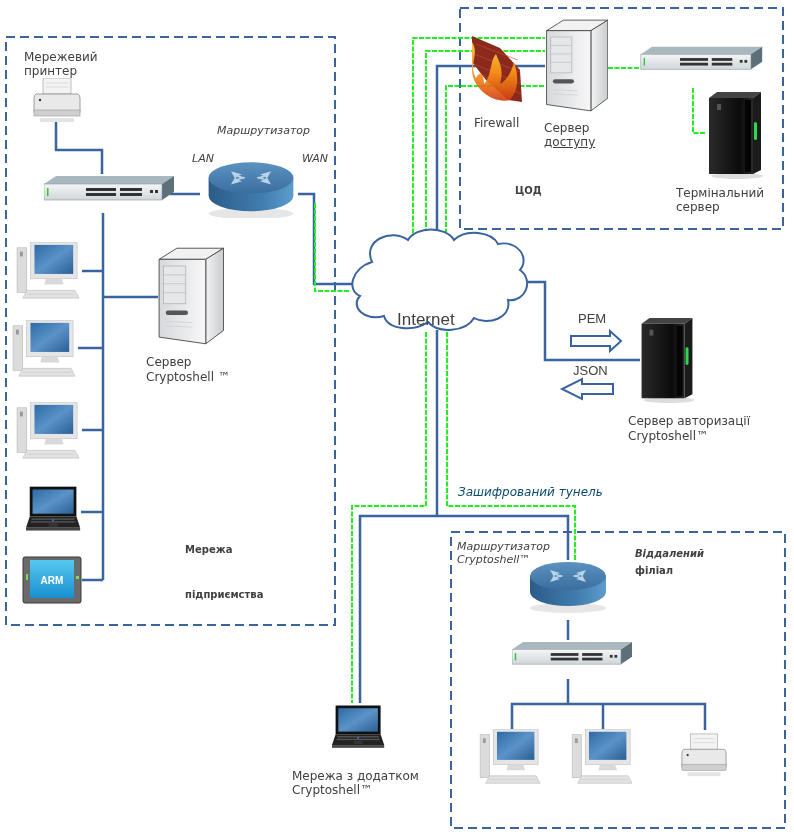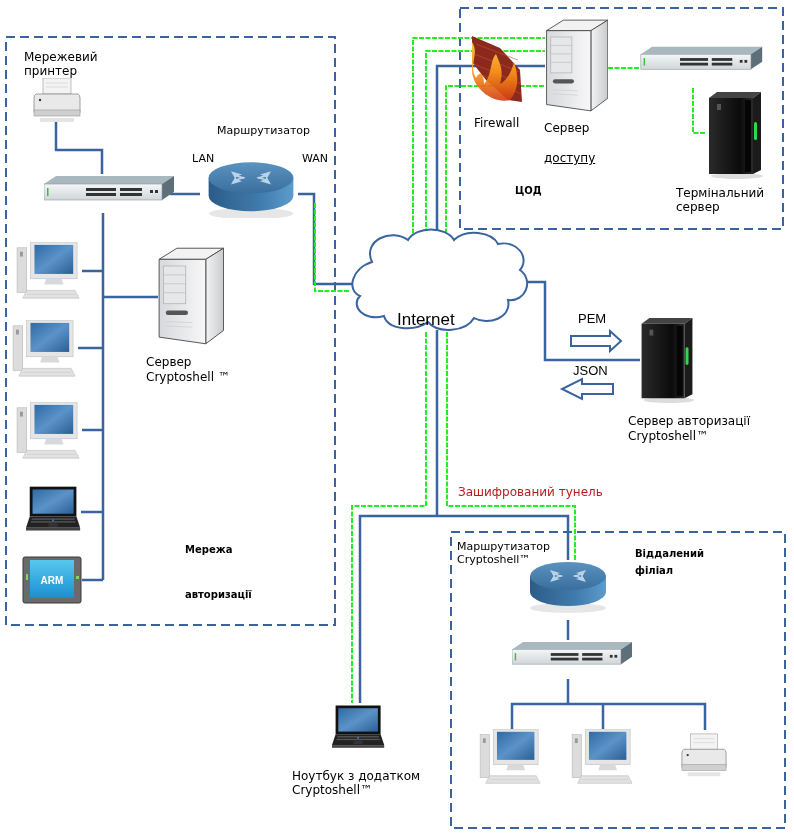--- a/index.html
+++ b/index.html
@@ -1,24 +1,24 @@
 <!DOCTYPE html>
 <html><head>
 <meta charset="utf-8">
 <style>
   html, body { margin:0; padding:0; background:#ffffff; }
   body { width:794px; height:840px; position:relative; overflow:hidden;
          font-family:"Liberation Sans", sans-serif; color:#111; }
   #stage { position:absolute; left:0; top:0; width:794px; height:840px; }
-  .lbl { position:absolute; font-size:12px; line-height:14px; color:#000000; white-space:nowrap;
+  .lbl { position:absolute; font-size:12px; line-height:14px; color:#404040; white-space:nowrap;
          font-family:"DejaVu Sans", sans-serif; }
-  .lbl.small { font-size:11px; }
+  .lbl.small { font-size:11px;font-style:italic; }
   .lbl.title { font-size:10px; line-height:18px; font-weight:bold; font-family:"DejaVu Sans", sans-serif; }
   .lbl.big { font-size:17px; line-height:20px; font-family:"Liberation Sans", sans-serif; }
-  .lbl.green { color:#b91c1c; font-size:12px; }
+  .lbl.green { color:#0c4a6e; font-size:12px;font-style:italic; }
   .lbl.arrow-lbl { font-size:13px; font-family:"Liberation Sans", sans-serif; }
   svg text { font-family:"Liberation Sans", sans-serif; }
 </style>
 </head>
 <body>
 
 <svg id="stage" width="794" height="840" viewBox="0 0 794 840" xmlns="http://www.w3.org/2000/svg">
   <defs>
     <linearGradient id="gRouterTop" x1="0" y1="0" x2="0" y2="1">
       <stop offset="0" stop-color="#5b93c0"></stop>
@@ -247,37 +247,37 @@
 <div class="lbl" style="left:24px;top:64px;">принтер</div>
 
 <div class="lbl small" style="left:217px;top:124px;">Маршрутизатор</div>
 <div class="lbl small" style="left:192px;top:152px;">LAN</div>
 <div class="lbl small" style="left:302px;top:152px;">WAN</div>
 
 <div class="lbl" style="left:146px;top:355px;">Сервер</div>
 <div class="lbl" style="left:146px;top:370px;">Cryptoshell ™</div>
 
 <div class="lbl title" style="left:185px;top:541px;">Мережа</div>
-<div class="lbl title" style="left:185px;top:586px;">авторизації</div>
+<div class="lbl title" style="left:185px;top:586px;">підприємства</div>
 
 <div class="lbl big" style="left:397px;top:270px;margin-top:40px;">Internet</div>
 
 <div class="lbl" style="left:474px;top:116px;">Firewall</div>
 <div class="lbl" style="left:544px;top:121px;">Сервер</div>
-<div class="lbl" style="left:544px;top:151px;text-decoration:underline;">доступу</div>
+<div class="lbl" style="left:544px;top:135px;text-decoration:underline;">доступу</div>
 <div class="lbl title" style="left:515px;top:182px;">ЦОД</div>
 <div class="lbl" style="left:676px;top:186px;">Термінальний</div>
 <div class="lbl" style="left:676px;top:200px;">сервер</div>
 
 <div class="lbl arrow-lbl" style="left:578px;top:312px;">PEM</div>
 <div class="lbl arrow-lbl" style="left:573px;top:364px;">JSON</div>
 <div class="lbl" style="left:628px;top:414px;">Сервер авторизації</div>
 <div class="lbl" style="left:628px;top:429px;">Cryptoshell™</div>
 
 <div class="lbl green" style="left:458px;top:485px;">Зашифрований тунель</div>
 
 <div class="lbl small" style="left:457px;top:540px;">Маршрутизатор</div>
 <div class="lbl small" style="left:457px;top:553px;">Cryptoshell™</div>
-<div class="lbl title" style="left:635px;top:545px;">Віддалений</div>
+<div class="lbl title" style="left:635px;top:545px;font-style:italic;">Віддалений</div>
 <div class="lbl title" style="left:635px;top:562px;">філіал</div>
 
-<div class="lbl" style="left:292px;top:769px;">Ноутбук з додатком</div>
+<div class="lbl" style="left:292px;top:769px;">Мережа з додатком</div>
 <div class="lbl" style="left:292px;top:783px;">Cryptoshell™</div>
 
 </body></html>

